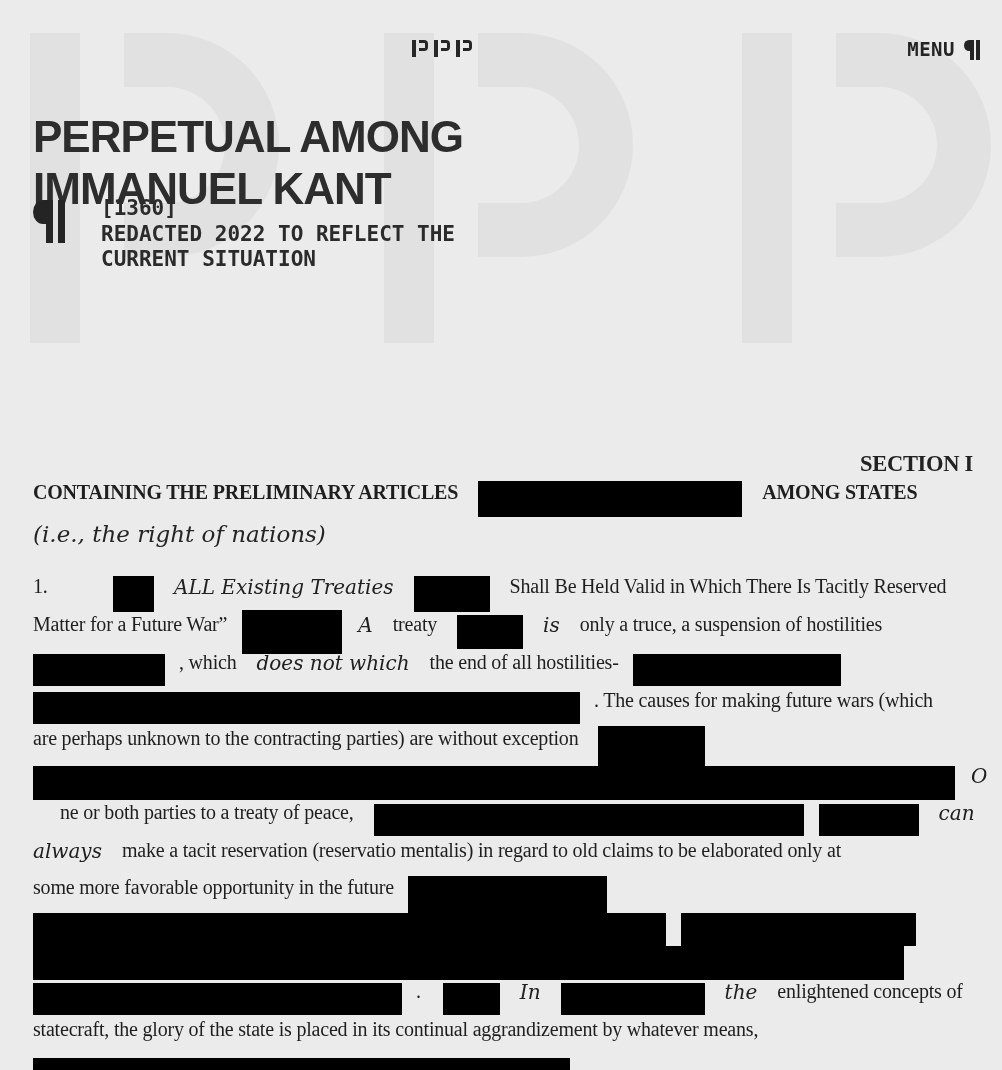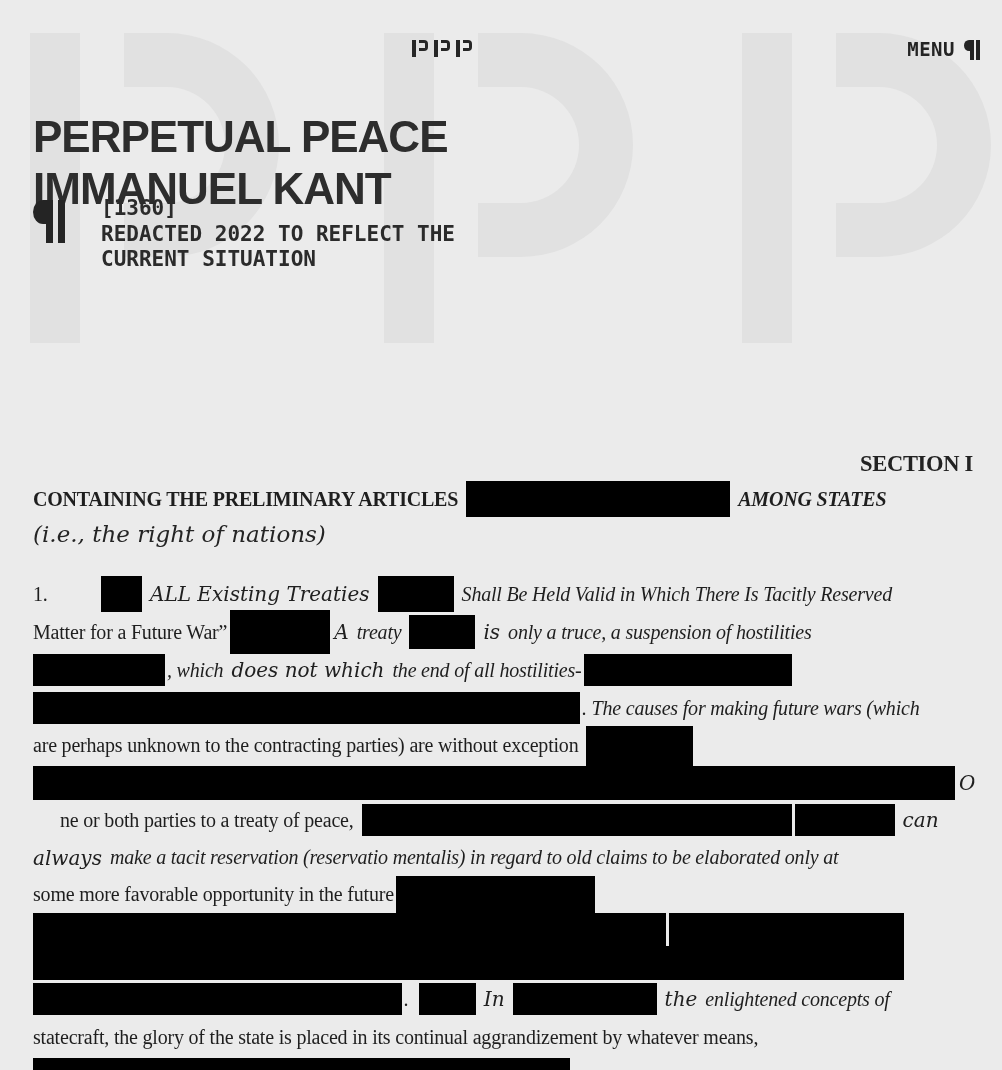--- a/index.html
+++ b/index.html
@@ -77,22 +77,22 @@
     font-weight: 700; font-size: 21px; line-height: 25.5px;
     letter-spacing: 0px; color: #2b2b2b; white-space: nowrap;
   }
 
   
   .article { position: absolute; left: 33px; top: 446px; width: 940px; color: #1e1e1e; }
   .h-serif {
     font-size: 22.5px; letter-spacing: -0.3px; line-height: 35px;
     height: 35px; font-weight: 600; color: #222; white-space: nowrap; text-align: right;
   }
-  .line { display: flex; align-items: center; white-space: nowrap; }
-  .line > * + * { margin-left: 8px; font-style: italic; }
+  .line { display: flex; align-items: flex-start; white-space: nowrap; gap: 12px; }
+  .line > * + * { margin-left: 8px; }
   .h-line { height: 36px; font-size: 22.5px; letter-spacing: -0.3px; font-weight: 600; }
   .h-line .rd { align-self: center; }
   .script-note {
     height: 34px; font-size: 23px; line-height: 34px;
     font-style: italic; font-family: "DejaVu Serif", serif; color: #242424; white-space: nowrap;
   }
   .para { margin-top: 24px; }
   .tx, .num { font-size: 20px; letter-spacing: -0.2px; color: #1e1e1e; }
   .num { flex: none; }
   .sc {
@@ -140,21 +140,21 @@
   <button class="menu">
     <span class="menu-label">MENU</span>
     <span class="pilcrow pilcrow-sm">
       <span class="p-bowl"></span>
         <span class="p-stem p-stem1"></span>
         <span class="p-stem p-stem2"></span>
     </span>
   </button>
 
   <h1 class="hero-title">
-    <div>PERPETUAL PEACE</div>
+    <div>PERPETUAL AMONG</div>
     <div>IMMANUEL KANT</div>
   </h1>
 
   <span class="pilcrow pilcrow-lg">
     <span class="p-bowl"></span>
       <span class="p-stem p-stem1"></span>
       <span class="p-stem p-stem2"></span>
   </span>
 
   <div class="hero-note">

